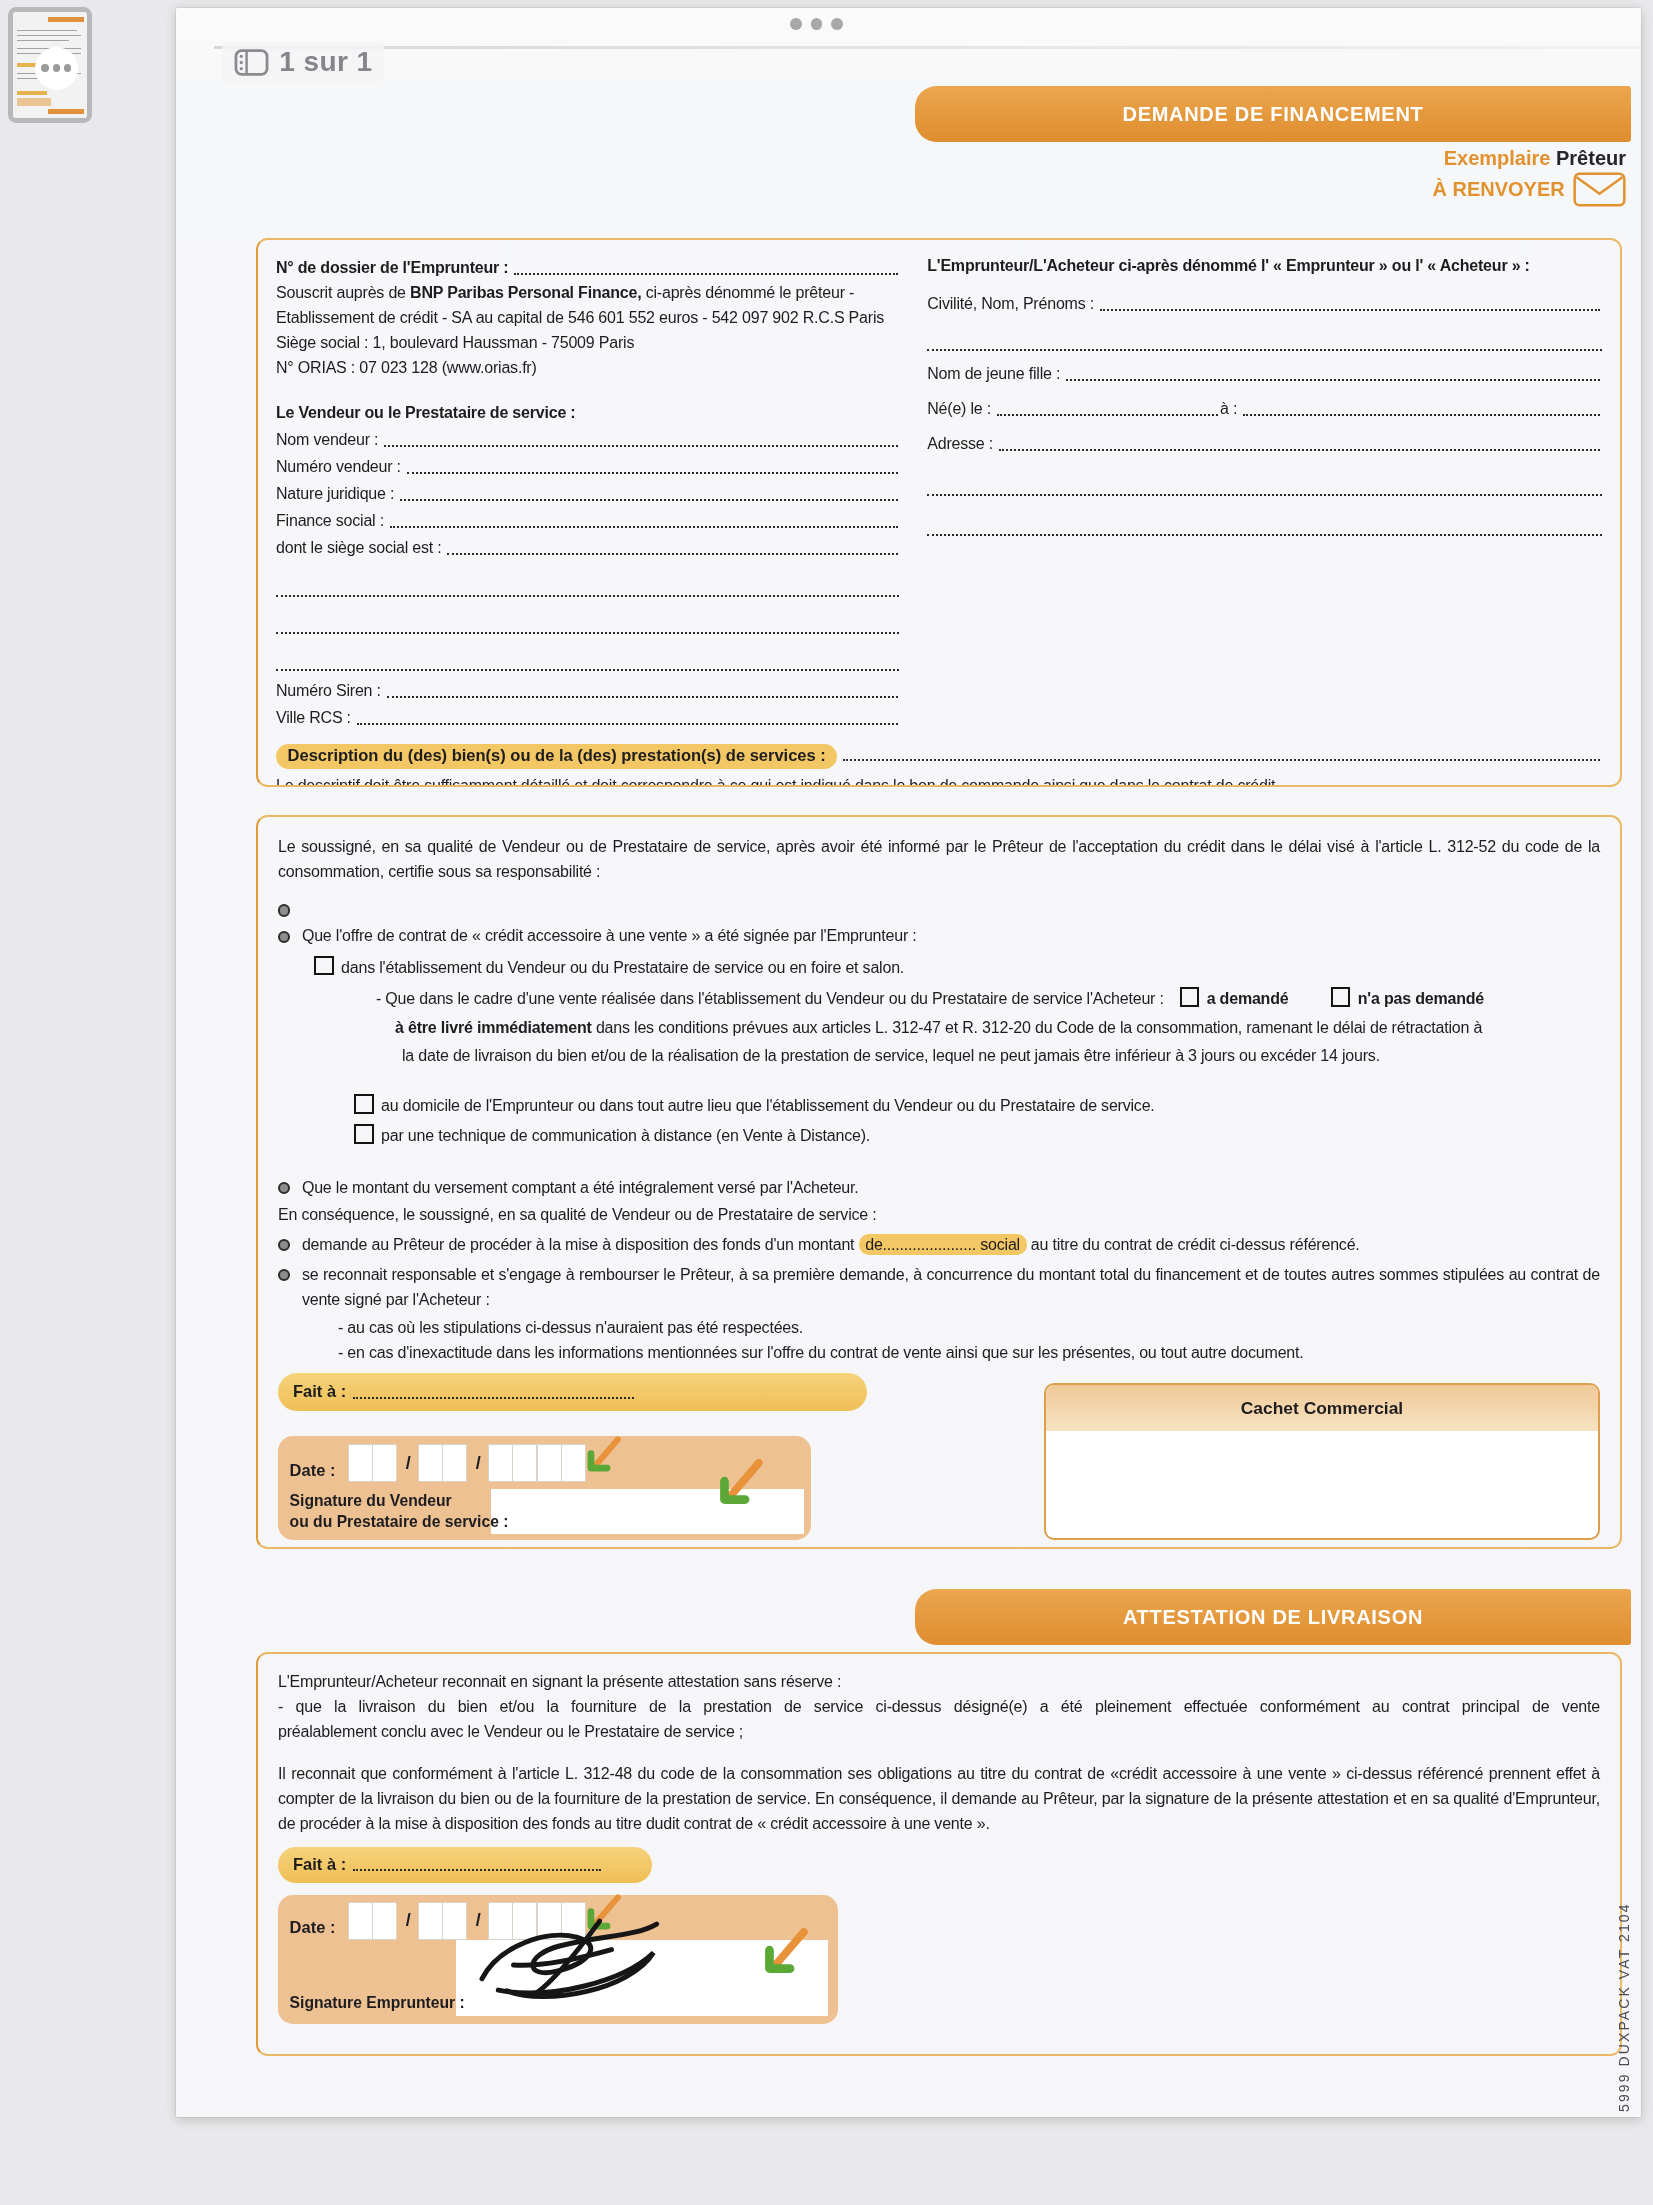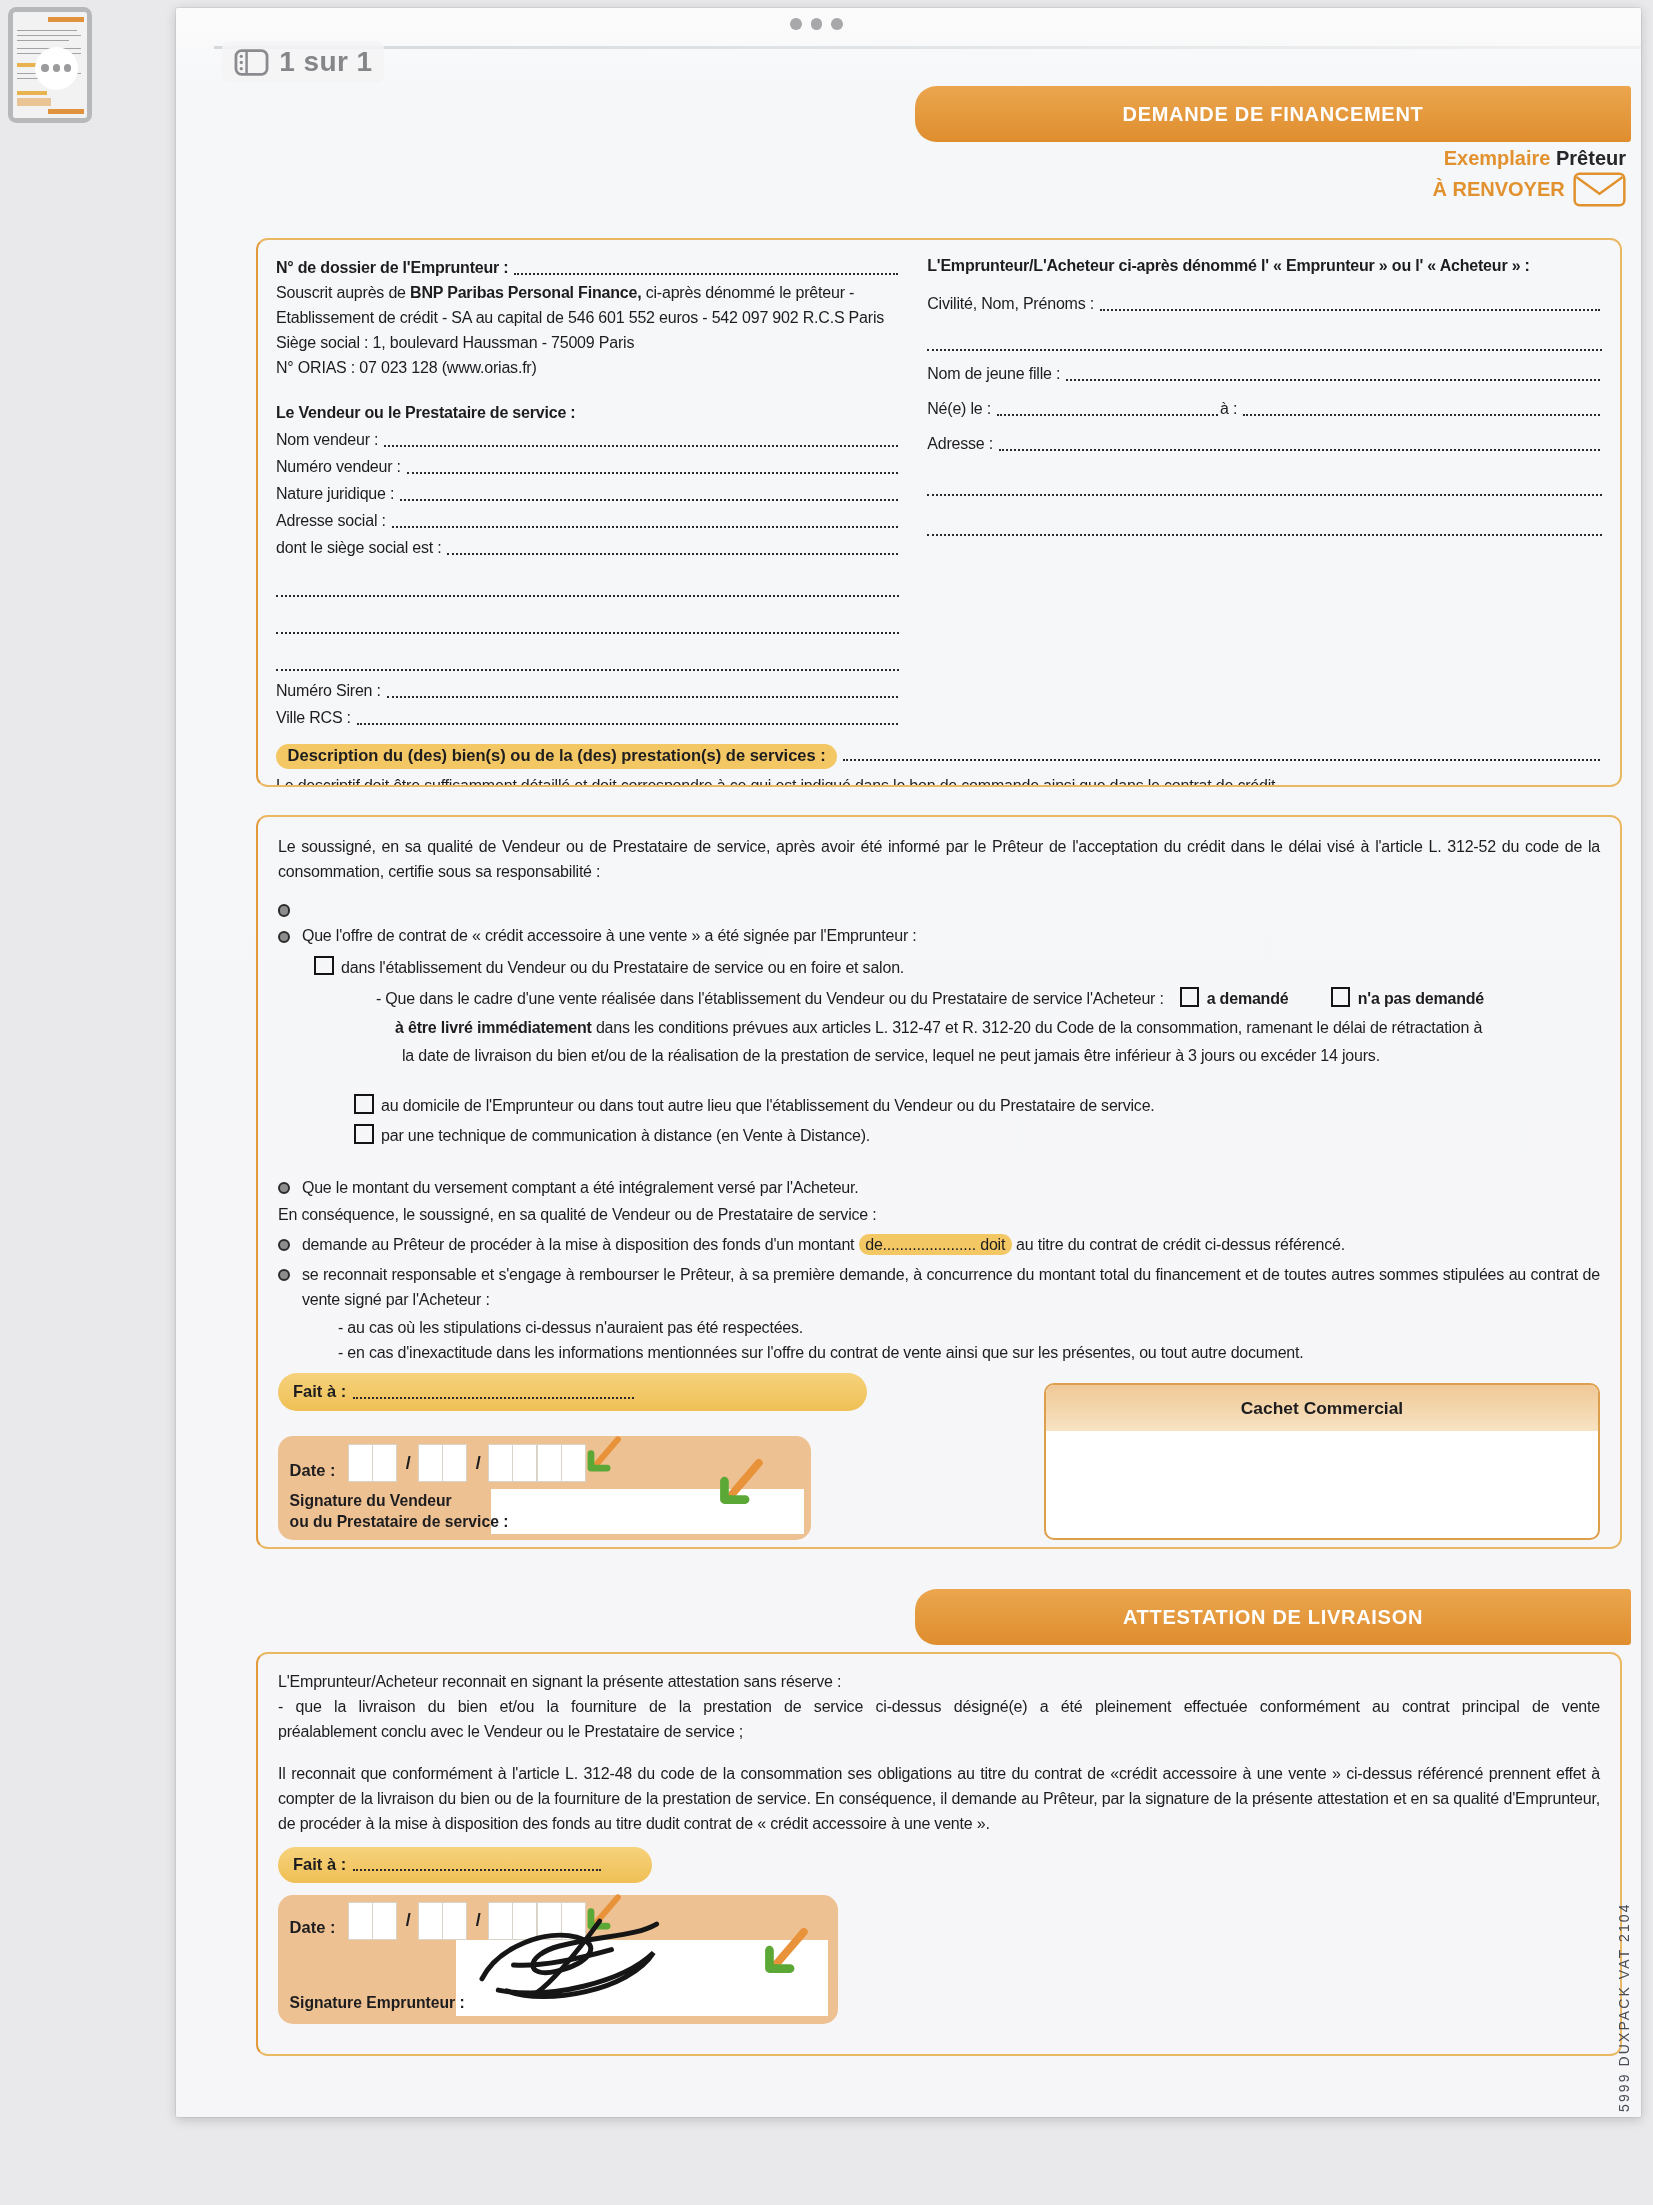--- a/index.html
+++ b/index.html
@@ -163,21 +163,21 @@
             </div>
           <div class="frow">
               <span class="lab">Numéro vendeur :</span>
               <span class="dl"></span>
             </div>
           <div class="frow">
               <span class="lab">Nature juridique :</span>
               <span class="dl"></span>
             </div>
           <div class="frow">
-              <span class="lab">Adresse social :</span>
+              <span class="lab">Finance social :</span>
               <span class="dl"></span>
             </div>
           <div class="frow">
               <span class="lab">dont le siège social est :</span>
               <span class="dl"></span>
             </div>
           <div class="dlfull" style="height:35px;"></div>
           <div class="dlfull" style="height:35px;"></div>
           <div class="dlfull" style="height:35px;margin-bottom:5px;"></div>
           <div class="frow">
@@ -255,21 +255,21 @@
 
       <div class="bullet-row" style="margin-top:26.5px;">
         <span class="bdot"></span>
         <span class="t">Que le montant du versement comptant a été intégralement versé par l'Acheteur.</span>
       </div>
 
       <div class="t" style="margin-top:2px;">En conséquence, le soussigné, en sa qualité de Vendeur ou de Prestataire de service :</div>
 
       <div class="bullet-row" style="margin-top:5px;">
         <span class="bdot"></span>
-        <span class="t"><span>demande au Prêteur de procéder à la mise à disposition des fonds d'un montant </span><span class="hl-inline">de...................... doit</span><span> au titre du contrat de crédit ci-dessus référencé.</span></span>
+        <span class="t"><span>demande au Prêteur de procéder à la mise à disposition des fonds d'un montant </span><span class="hl-inline">de...................... social</span><span> au titre du contrat de crédit ci-dessus référencé.</span></span>
       </div>
       <div class="bullet-row" style="margin-top:5px;">
         <span class="bdot"></span>
         <span class="t j">se reconnait responsable et s'engage à rembourser le Prêteur, à sa première demande, à concurrence du montant total du financement et de toutes autres sommes stipulées au contrat de vente signé par l'Acheteur :</span>
       </div>
       <div class="t indd" style="margin-top:3.3px;">- au cas où les stipulations ci-dessus n'auraient pas été respectées.</div>
       <div class="t indd">- en cas d'inexactitude dans les informations mentionnées sur l'offre du contrat de vente ainsi que sur les présentes, ou tout autre document.</div>
 
       <div class="sigzone">
         <div class="fait-pill" style="left:0;top:0;width:589px;height:38px;">

